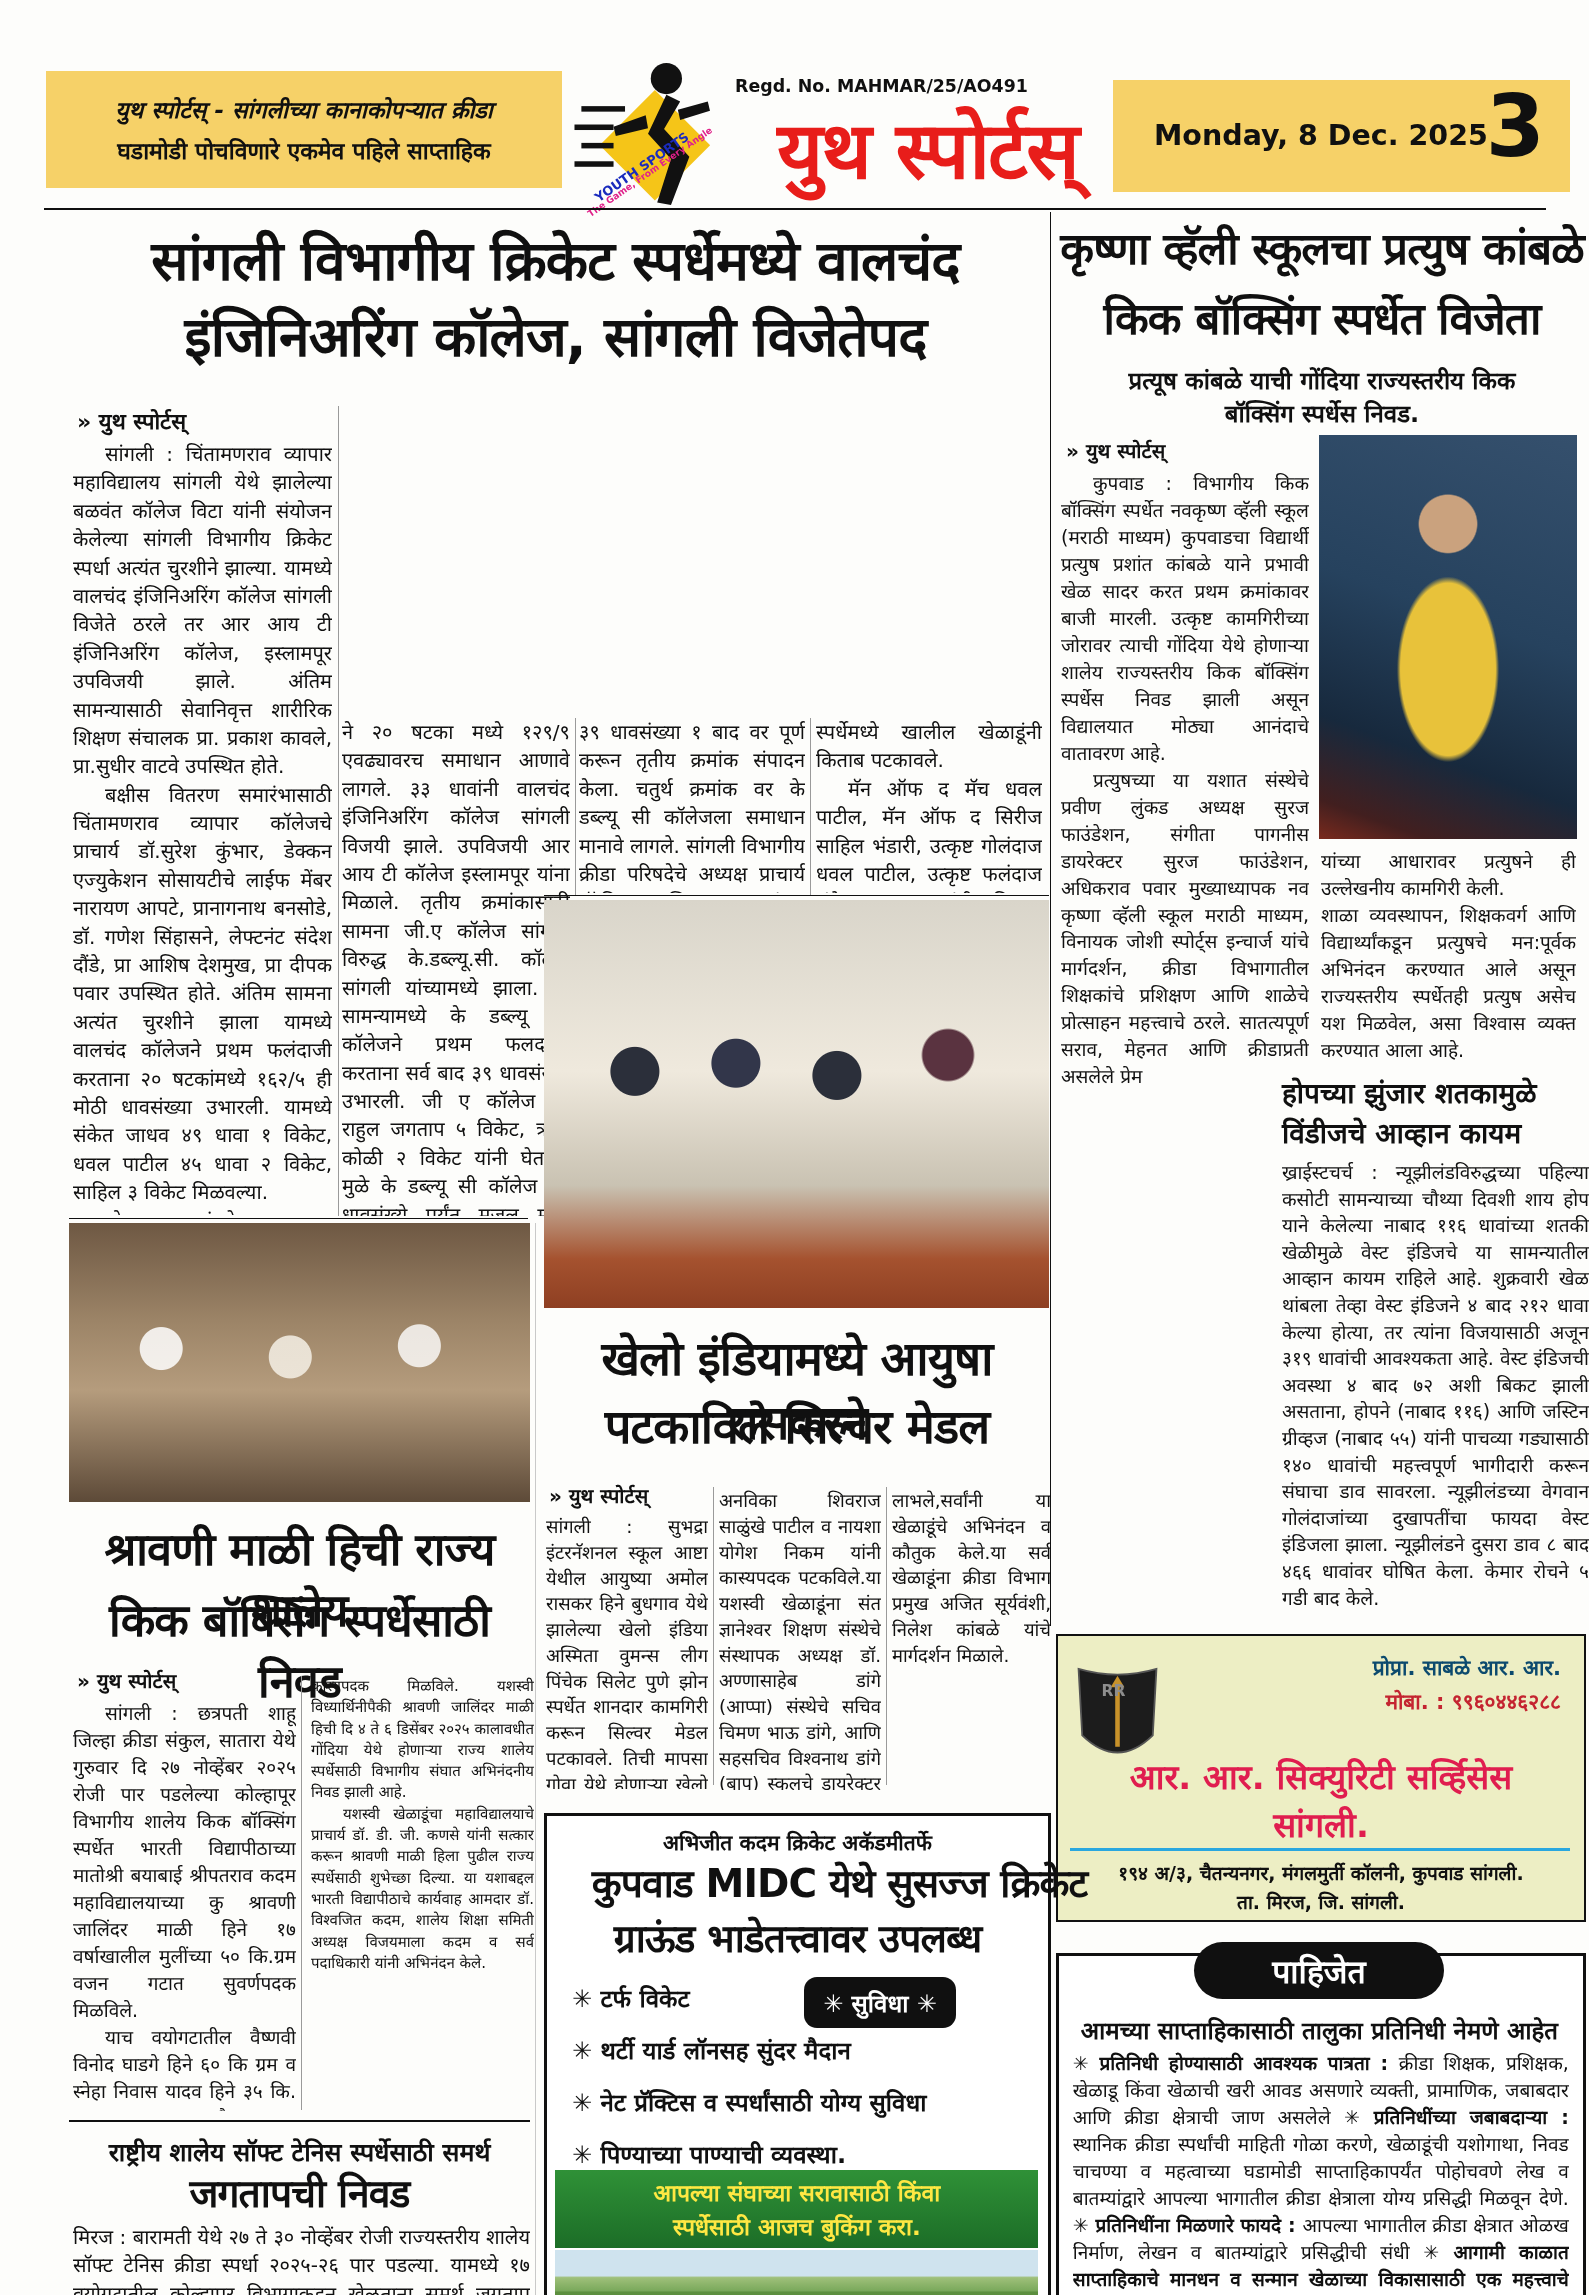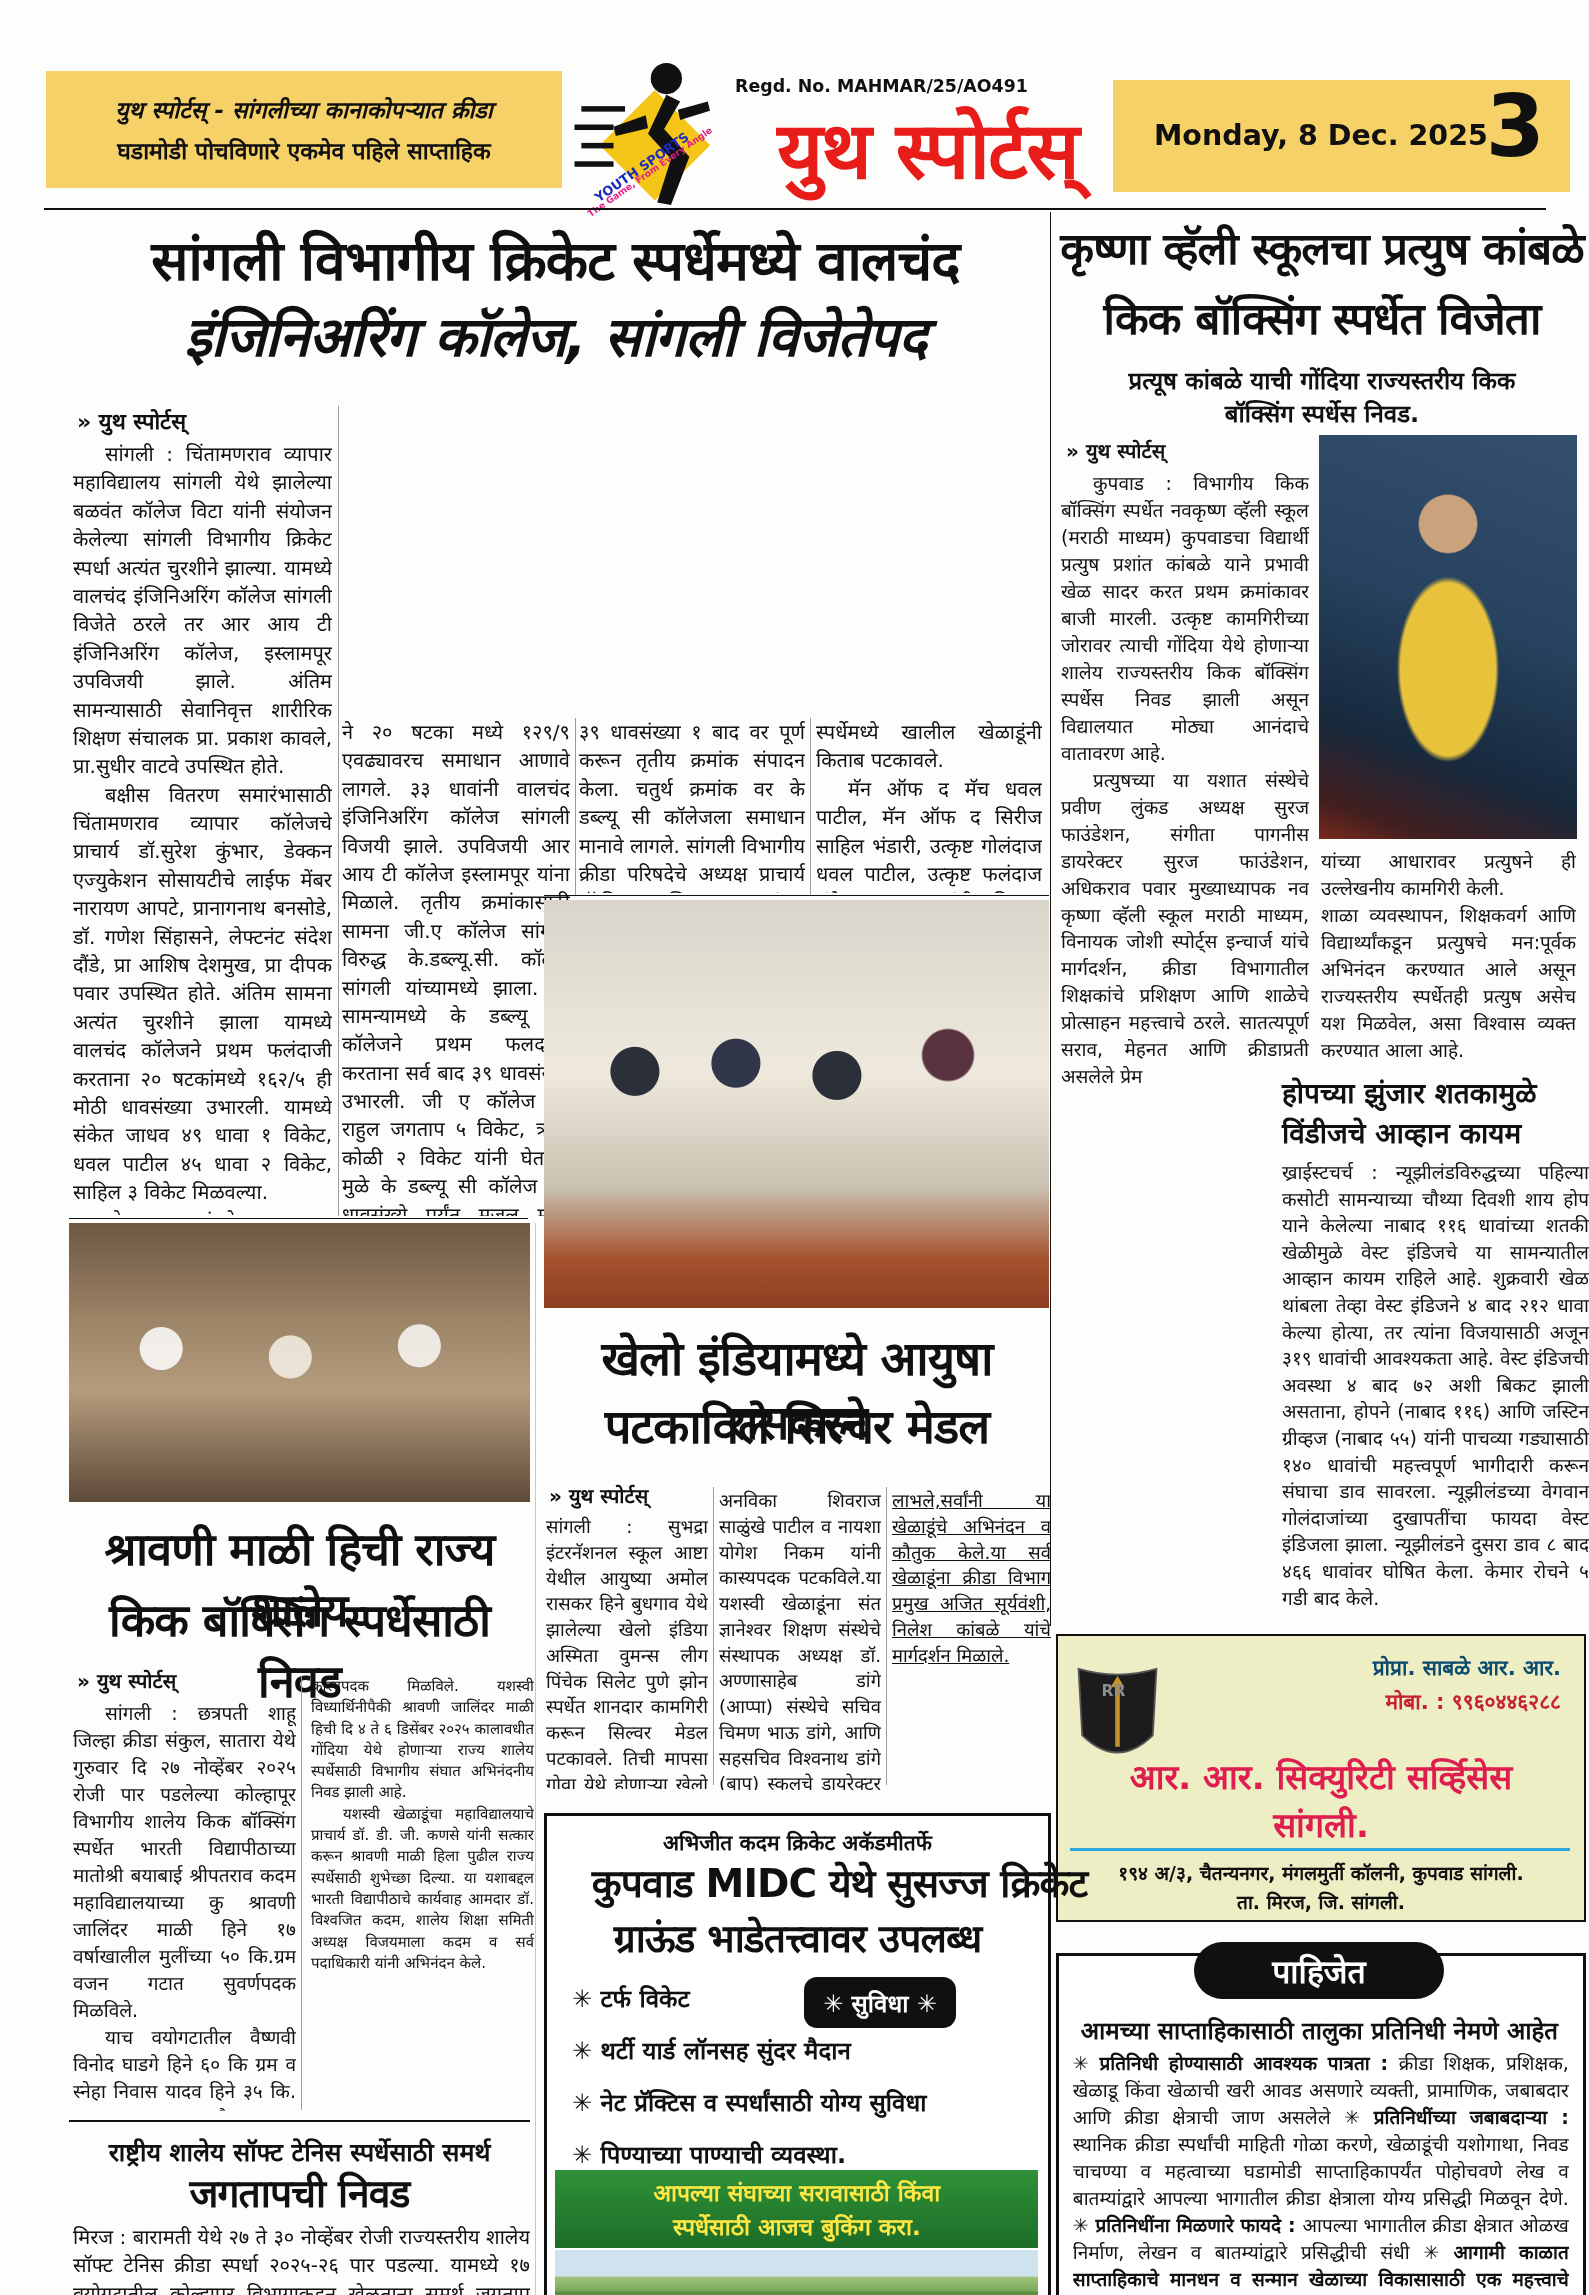--- a/index.html
+++ b/index.html
@@ -55,21 +55,21 @@
 
   <div class="abs yellowbox" style="left:1113px;top:80px;width:457px;height:112px;">
     <div class="abs b" style="left:41px;top:39px;font-size:28.5px;">Monday, 8 Dec. 2025</div>
     <div class="abs b" style="right:25px;top:3.7px;font-size:85px;line-height:1;">3</div>
   </div>
 
   <div class="abs rule-h" style="left:44px;top:208px;width:1502px;height:1.8px;"></div>
   <div class="abs" style="left:1050px;top:212px;width:1.4px;height:1414px;background:#111;"></div>
 
   <div class="abs hl c" style="left:69px;top:221px;width:973px;font-size:55px;">सांगली विभागीय क्रिकेट स्पर्धेमध्ये वालचंद</div>
-  <div class="abs hl c" style="left:69px;top:297px;width:973px;font-size:55px;font-style:italic;">इंजिनिअरिंग कॉलेज, सांगली विजेतेपद</div>
+  <div class="abs hl c" style="left:69px;top:297px;width:973px;font-size:55px;">इंजिनिअरिंग कॉलेज, सांगली विजेतेपद</div>
 
   <div class="abs b" style="left:77px;top:405px;font-size:22px;">» युथ स्पोर्टस्</div>
 
   <div class="abs body-txt j" style="left:73px;top:440px;width:259px;height:775px;">
     <div class="ind">सांगली : चिंतामणराव व्यापार महाविद्यालय सांगली येथे झालेल्या बळवंत कॉलेज विटा यांनी संयोजन केलेल्या सांगली विभागीय क्रिकेट स्पर्धा अत्यंत चुरशीने झाल्या. यामध्ये वालचंद इंजिनिअरिंग कॉलेज सांगली विजेते ठरले तर आर आय टी इंजिनिअरिंग कॉलेज, इस्लामपूर उपविजयी झाले. अंतिम सामन्यासाठी सेवानिवृत्त शारीरिक शिक्षण संचालक प्रा. प्रकाश कावले, प्रा.सुधीर वाटवे उपस्थित होते.</div>
     <div class="ind">बक्षीस वितरण समारंभासाठी चिंतामणराव व्यापार कॉलेजचे प्राचार्य डॉ.सुरेश कुंभार, डेक्कन एज्युकेशन सोसायटीचे लाईफ मेंबर नारायण आपटे, प्रानागनाथ बनसोडे, डॉ. गणेश सिंहासने, लेफ्टनंट संदेश दौंडे, प्रा आशिष देशमुख, प्रा दीपक पवार उपस्थित होते. अंतिम सामना अत्यंत चुरशीने झाला यामध्ये वालचंद कॉलेजने प्रथम फलंदाजी करताना २० षटकांमध्ये १६२/५ ही मोठी धावसंख्या उभारली. यामध्ये संकेत जाधव ४९ धावा १ विकेट, धवल पाटील ४५ धावा २ विकेट, साहिल ३ विकेट मिळवल्या.</div>
     <div class="ind">मोठ्या धावसंख्येचा पाठलाग करताना आर आय टी कॉलेज</div>
   </div>
   <div class="abs rule-v" style="left:338px;top:406px;height:810px;"></div>
 
@@ -110,21 +110,21 @@
   <div class="abs b" style="left:549px;top:1482px;font-size:20px;">» युथ स्पोर्टस्</div>
 
   <div class="abs body-sm j" style="left:546px;top:1514px;width:162px;height:275px;">
     <span class="ind">सांगली : सुभद्रा इंटरनॅशनल स्कूल आष्टा येथील आयुष्या अमोल रासकर हिने बुधगाव येथे झालेल्या खेलो इंडिया अस्मिता वुमन्स लीग पिंचेक सिलेट पुणे झोन स्पर्धेत शानदार कामगिरी करून सिल्वर मेडल पटकावले. तिची मापसा गोवा येथे होणाऱ्या खेलो इंडिया वेस्ट झोन राष्ट्रीय स्पर्धेसाठी निवड झाली आहे.</span>
   </div>
   <div class="abs rule-v" style="left:713px;top:1487px;height:298px;"></div>
   <div class="abs body-sm j" style="left:719px;top:1488px;width:162px;height:302px;">
     <span>अनविका शिवराज साळुंखे पाटील व नायशा योगेश निकम यांनी कास्यपदक पटकविले.या यशस्वी खेळाडूंना संत ज्ञानेश्वर शिक्षण संस्थेचे संस्थापक अध्यक्ष डॉ. अण्णासाहेब डांगे (आप्पा) संस्थेचे सचिव चिमण भाऊ डांगे, आणि सहसचिव विश्वनाथ डांगे (बापू) स्कूलचे डायरेक्टर लक्ष्मण मूर्ती, प्राचार्य अखिल मॅथ्यू, उपप्राचार्य सिम्मी डॉमिनी या सर्वांचे मार्गदर्शन</span>
   </div>
   <div class="abs rule-v" style="left:886px;top:1487px;height:298px;"></div>
-  <div class="abs body-sm j" style="left:892px;top:1488px;width:159px;height:302px;text-decoration:underline;">
+  <div class="abs body-sm j" style="left:892px;top:1488px;width:159px;height:302px;">
     <span>लाभले,सर्वांनी या खेळाडूंचे अभिनंदन व कौतुक केले.या सर्व खेळाडूंना क्रीडा विभाग प्रमुख अजित सूर्यवंशी, निलेश कांबळे यांचे मार्गदर्शन मिळाले.</span>
   </div>
 
   <div class="abs hl c" style="left:69px;top:1517px;width:461px;font-size:45px;">श्रावणी माळी हिची राज्य शालेय</div>
   <div class="abs hl c" style="left:69px;top:1588px;width:461px;font-size:45px;">किक बॉक्सिंग स्पर्धेसाठी निवड</div>
   <div class="abs b" style="left:77px;top:1667px;font-size:20px;">» युथ स्पोर्टस्</div>
 
   <div class="abs body-txt j" style="left:73px;top:1700px;width:223px;height:411px;font-size:19px;">
     <div class="ind">सांगली : छत्रपती शाहू जिल्हा क्रीडा संकुल, सातारा येथे गुरुवार दि २७ नोव्हेंबर २०२५ रोजी पार पडलेल्या कोल्हापूर विभागीय शालेय किक बॉक्सिंग स्पर्धेत भारती विद्यापीठाच्या मातोश्री बयाबाई श्रीपतराव कदम महाविद्यालयाच्या कु श्रावणी जालिंदर माळी हिने १७ वर्षाखालील मुलींच्या ५० कि.ग्रम वजन गटात सुवर्णपदक मिळविले.</div>
     <div class="ind">याच वयोगटातील वैष्णवी विनोद घाडगे हिने ६० कि ग्रम व स्नेहा निवास यादव हिने ३५ कि. ग्रम वजन गटात रौप्य पदक मिळविले. तर १९ वर्षाखालील गटात वैष्णवी कुंभार हिने</div>

